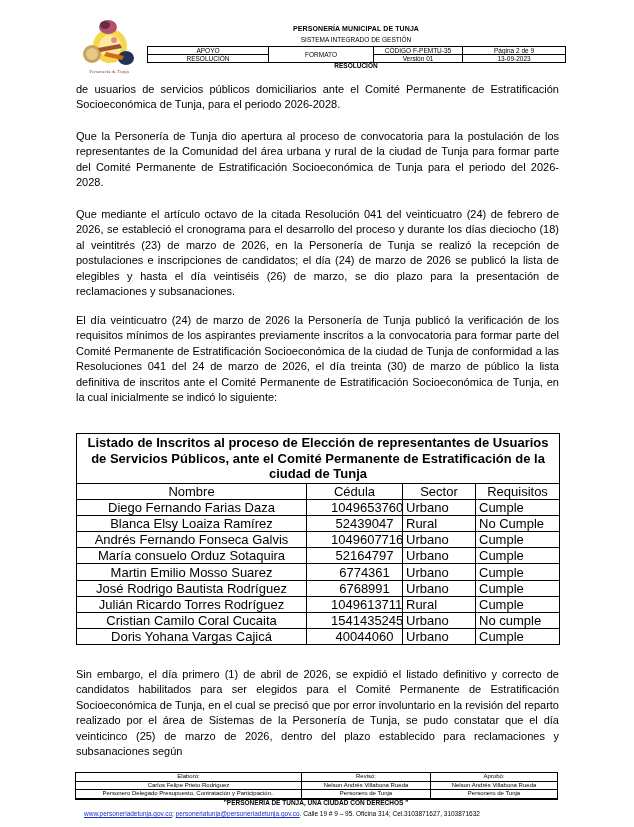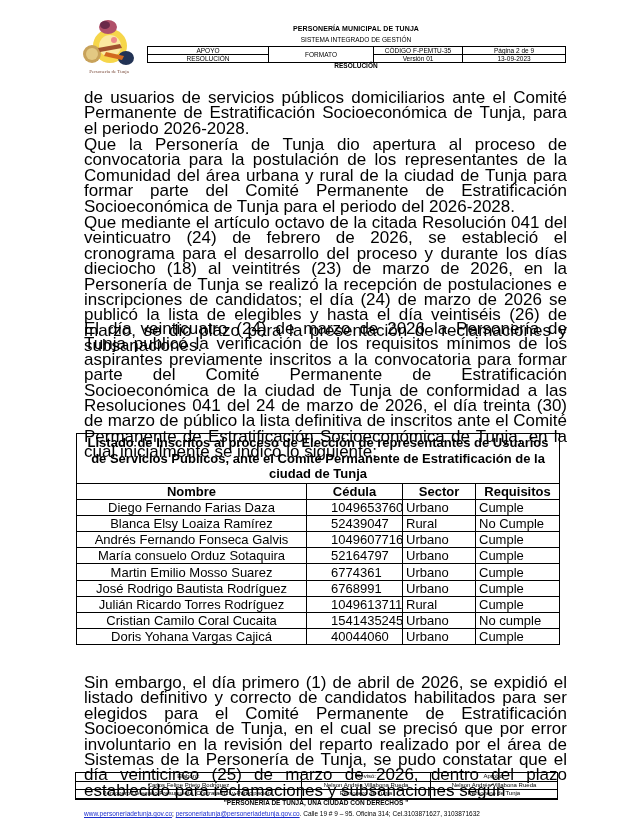--- a/index.html
+++ b/index.html
@@ -14,34 +14,34 @@
                font-size: 7px; font-weight: bold; letter-spacing: 0.1px; }
   .org-subtitle { position: absolute; left: 147px; width: 418px; top: 36px; text-align: center;
                   font-size: 6.5px; }
   table.hdr { position: absolute; left: 147px; top: 46px; width: 418px; border-collapse: collapse;
               font-size: 6.5px; table-layout: fixed; }
   table.hdr td { border: 1px solid #000; text-align: center; padding: 0; height: 7px; line-height: 7px; }
   .doc-kind { position: absolute; left: 147px; width: 418px; top: 62px; text-align: center;
               font-size: 6.5px; font-weight: bold; }
 
   
-  .para { position: absolute; left: 76px; width: 483px; font-size: 17px; line-height: 15.4px;
-          text-align: justify; margin: 8px; }
+  .para { position: absolute; left: 76px; width: 483px; font-size: 11px; line-height: 15.4px;
+          text-align: justify; margin: 0; }
   .para.last-left { text-align-last: left; }
 
   
   table.list { position: absolute; left: 76px; top: 433px; width: 483px; border-collapse: collapse;
                table-layout: fixed; font-size: 13px; }
   table.list td, table.list th { border: 1.3px solid #000; padding: 0 3px; height: 15.2px;
                                  line-height: 15px; white-space: nowrap; }
   table.list .caption-cell { font-weight: bold; text-align: center; white-space: normal;
                              line-height: 15.5px; padding: 1px 4px; }
-  table.list th { font-weight: bold; }
+  table.list th { font-weight: normal; }
   table.list td.name { text-align: center; }
-  table.list td.ced { text-align: left; padding-right: 4px; padding-left: 24px; }
+  table.list td.ced { text-align: center; padding-right: 4px; padding-left: 24px; }
   table.list td.sec, table.list td.req { text-align: left; }
 
   
   table.ftr { position: absolute; left: 75px; top: 772px; width: 482px; border-collapse: collapse;
               table-layout: fixed; font-size: 6px; }
   table.ftr td { border: 1px solid #000; text-align: center; padding: 0; height: 7.5px; line-height: 7.5px;
                  white-space: nowrap; overflow: hidden; }
   table.ftr tr:last-child td { border-bottom-width: 2px; }
   .slogan { position: absolute; left: 75px; width: 482px; top: 799px; text-align: center;
             font-size: 6.5px; font-weight: bold; }

